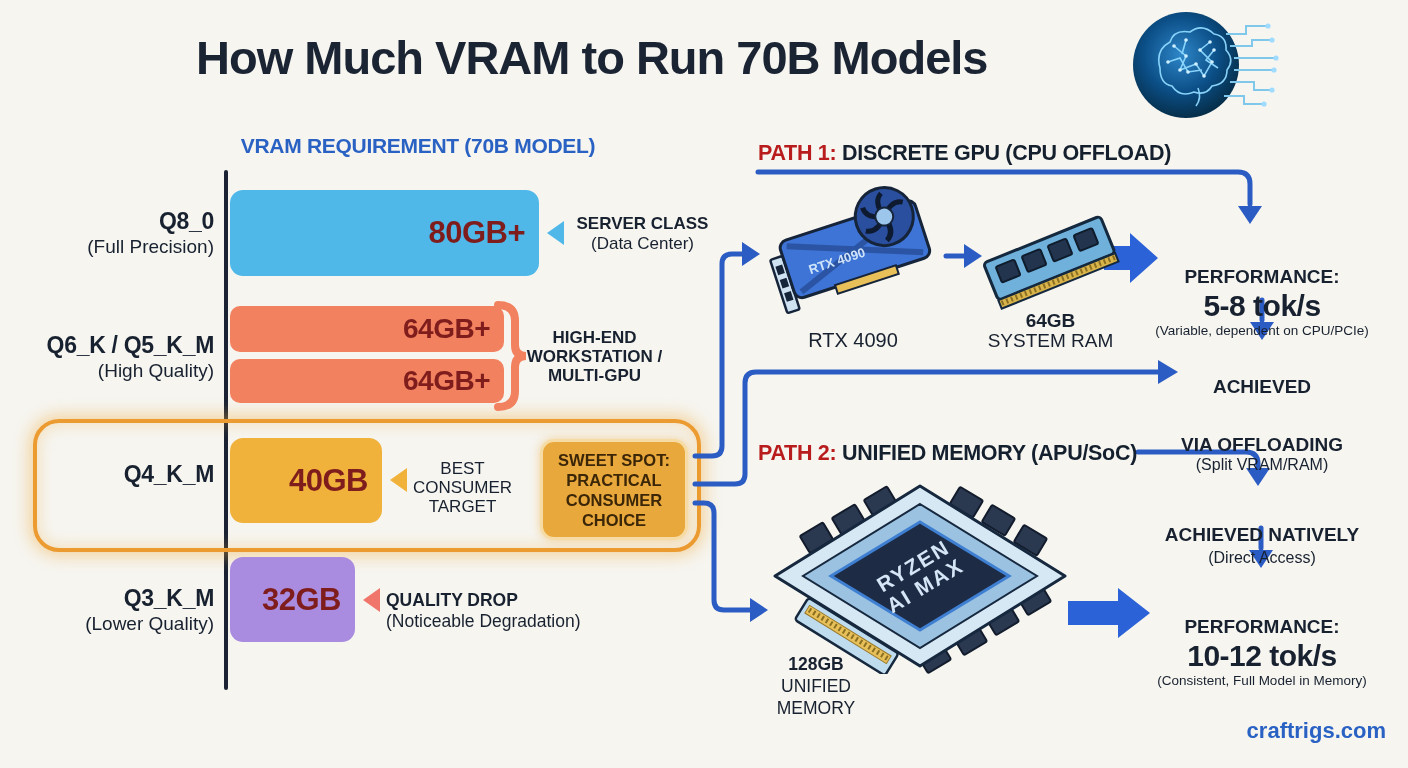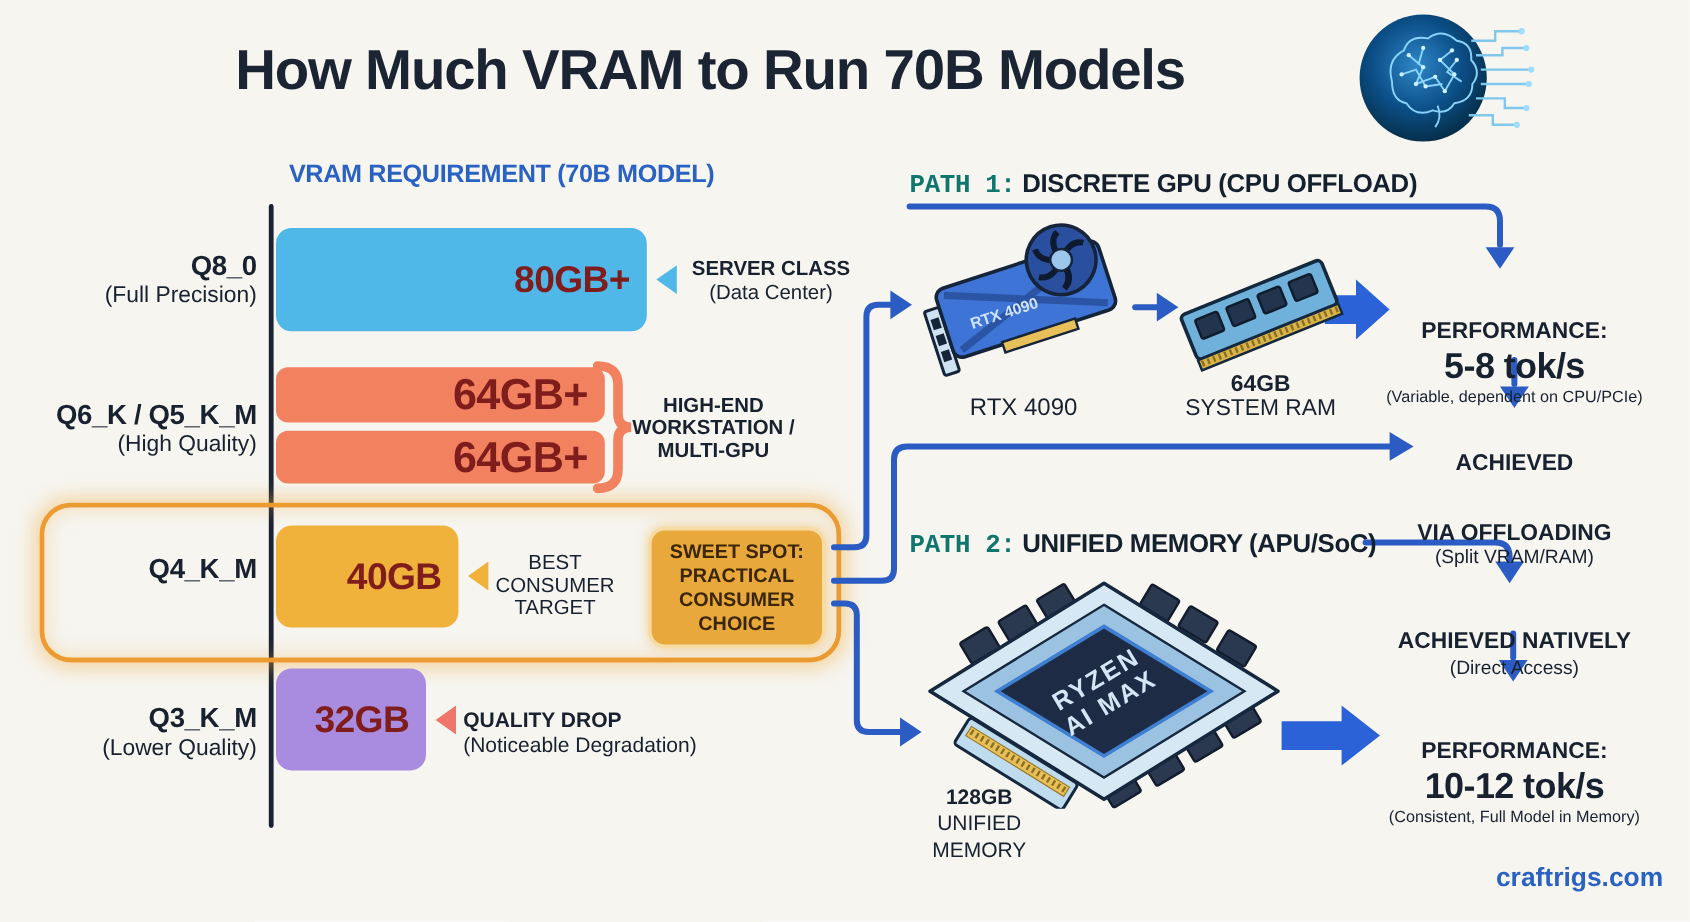--- a/index.html
+++ b/index.html
@@ -17,21 +17,21 @@
   .axis{left:224px;top:170px;width:4px;height:520px;background:#1A2233;border-radius:2px;}
   .row-label{width:204px;left:10px;text-align:right;line-height:25px;}
   .row-label .l1{font-size:23px;font-weight:bold;letter-spacing:-0.3px;}
   .row-label .l2{font-size:19px;}
   .bar{left:230px;border-radius:13px;}
   .bar .val{position:absolute;right:14px;top:50%;transform:translateY(-50%);font-weight:bold;color:#7f1d1d;letter-spacing:-0.5px;}
   .bar-q8{top:190px;width:309px;height:86px;background:#4FB8E9;}
   .bar-q8 .val{font-size:31px;}
   .bar-q6a{top:306px;width:274px;height:46px;background:#F2815F;border-radius:10px;}
   .bar-q6b{top:359px;width:274px;height:44px;background:#F2815F;border-radius:10px;}
-  .bar-q6a .val,.bar-q6b .val{font-size:36px;text-align:center;}
+  .bar-q6a .val,.bar-q6b .val{font-size:28px;text-align:center;}
   .bar-q4{top:438px;width:152px;height:85px;background:#F0B23B;}
   .bar-q4 .val{font-size:31px;}
   .bar-q3{top:557px;width:125px;height:85px;background:#A98BE0;}
   .bar-q3 .val{font-size:31px;}
   .tri-left{width:0;height:0;border-top:12px solid transparent;border-bottom:12px solid transparent;}
   .note{text-align:center;line-height:19px;font-size:17px;}
   .note .b{font-weight:bold;}
   .note-q8{left:560px;top:214px;width:165px;line-height:20px;}
   .note-q6{left:522px;top:328px;width:145px;font-weight:bold;}
   .note-q4{left:405px;top:459px;width:115px;font-weight:normal;}
@@ -42,21 +42,21 @@
     box-shadow:0 0 16px 4px rgba(240,170,60,.45), inset 0 0 14px 3px rgba(240,170,60,.25);
   }
   .sweet-badge{
     left:540px;top:439px;width:142px;height:95px;background:#E9A83C;border:3px solid #F6DCA4;border-radius:14px;
     display:flex;flex-direction:column;align-items:center;justify-content:center;
     font-size:16.5px;font-weight:bold;color:#3B2608;line-height:20px;text-align:center;
     box-shadow:0 0 10px rgba(240,170,60,.5);
   }
   
   .path-header{font-size:21.5px;font-weight:bold;letter-spacing:-0.3px;white-space:nowrap;}
-  .path-header .pfx{color:#0f766e;font-family:Liberation Mono, monospace;}
+  .path-header .pfx{color:#b91c1c;}
   .path-header .ttl{color:#15202E;}
   .ph1{left:758px;top:141px;}
   .ph2{left:758px;top:441px;}
   .centered-block{width:280px;left:1122px;text-align:center;}
   .pb .lbl{font-size:19px;font-weight:bold;line-height:24px;margin-top:37px;}
   .pb .big{font-size:30px;font-weight:bold;line-height:33px;letter-spacing:-0.5px;}
   .pb .sml{font-size:13.5px;line-height:18px;}
   .perf1{top:228px;}
   .ach1{top:339px;}
   .ach1 .lbl{line-height:21px;}

